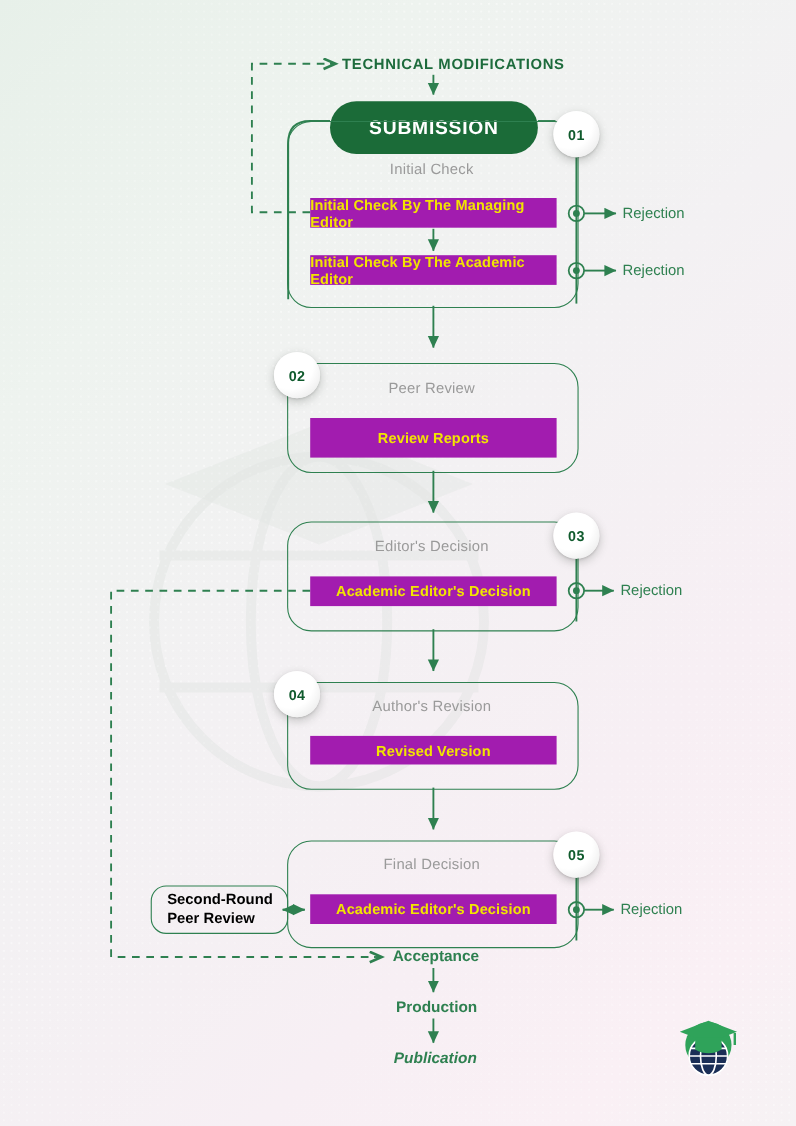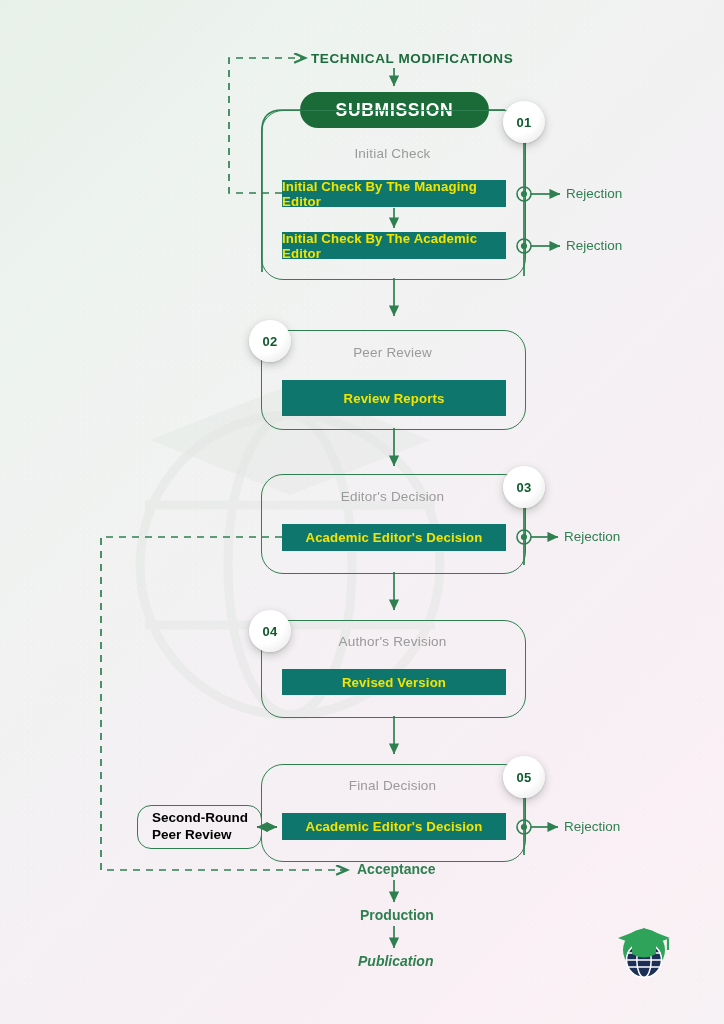--- a/index.html
+++ b/index.html
@@ -41,21 +41,21 @@
   
   .pill{
     position:absolute;display:flex;align-items:center;justify-content:center;
     background:#1b6b38;color:#ffffff;border-radius:40px;
     font-size:17.5px;font-weight:bold;letter-spacing:.7px;
   }
 
   
   .bar{
     position:absolute;display:flex;align-items:center;justify-content:center;
-    background:#0f766e;color:#f2e500;
+    background:#a21caf;color:#f2e500;
     font-size:13.2px;font-weight:bold;letter-spacing:.15px;
   }
 
   
   .badge{
     position:absolute;width:42px;height:42px;border-radius:50%;
     background:radial-gradient(circle at 34% 30%, #ffffff 0%, #ffffff 52%, #f0f0f0 78%, #e2e2e2 100%);
     box-shadow:0 3px 9px rgba(60,70,60,.28), 0 1px 2px rgba(0,0,0,.12);
     display:flex;align-items:center;justify-content:center;
     color:#0f5a2c;font-size:13px;font-weight:bold;letter-spacing:.3px;
@@ -153,21 +153,21 @@
     <path d="M394 880 V902" marker-end="url(#arrowG)"></path>
     <path d="M394 926 V948" marker-end="url(#arrowG)"></path>
 
     <path d="M257 827 H277" marker-end="url(#arrowG)"></path>
     <path d="M277 827 H257" marker-end="url(#arrowG)"></path>
   </g>
 </svg>
 
 <div class="caps-label" style="left:311px;top:51px;">TECHNICAL MODIFICATIONS</div>
 
-<div class="pill" style="left:300px;top:92px;width:189px;height:36px;">SUBMISSION</div>
+<div class="pill" style="left:300px;top:92px;width:189px;height:48px;">SUBMISSION</div>
 
 <div class="card" style="left:261px;top:110px;width:263px;height:168px;"></div>
 <div class="card-title" style="left:261px;top:146px;width:263px;">Initial Check</div>
 <div class="badge" style="left:503px;top:101px;">01</div>
 
 <div class="bar" style="left:282px;top:180px;width:224px;height:27px;">Initial Check By The Managing Editor</div>
 <div class="bar" style="left:282px;top:232px;width:224px;height:27px;">Initial Check By The Academic Editor</div>
 
 <div class="rej" style="left:566px;top:186px;">Rejection</div>
 <div class="rej" style="left:566px;top:238px;">Rejection</div>

